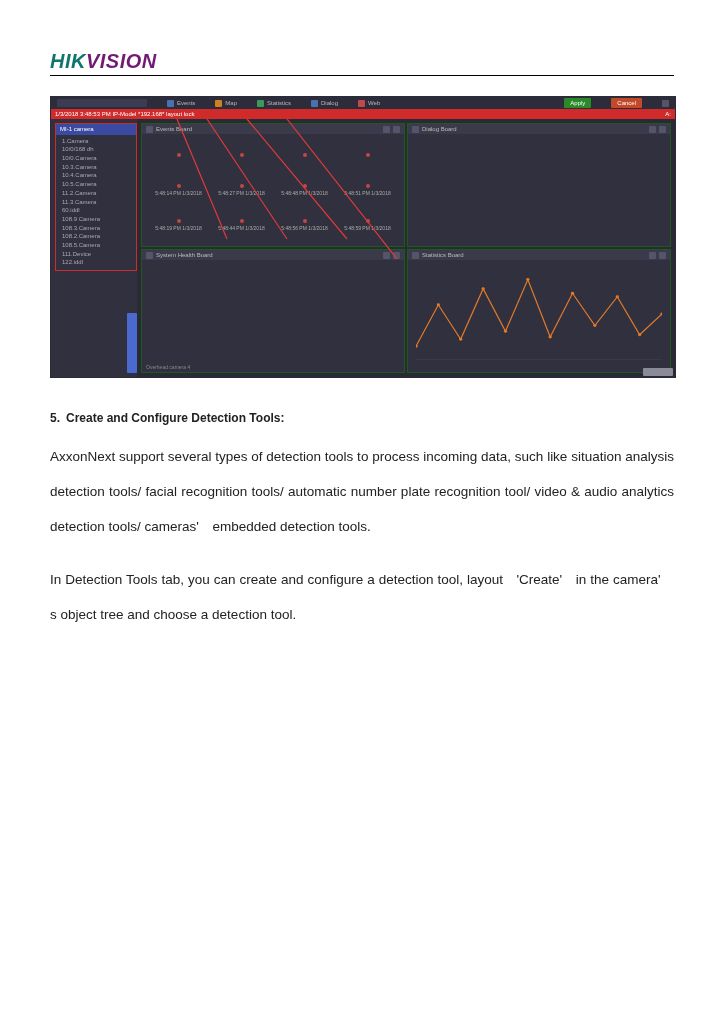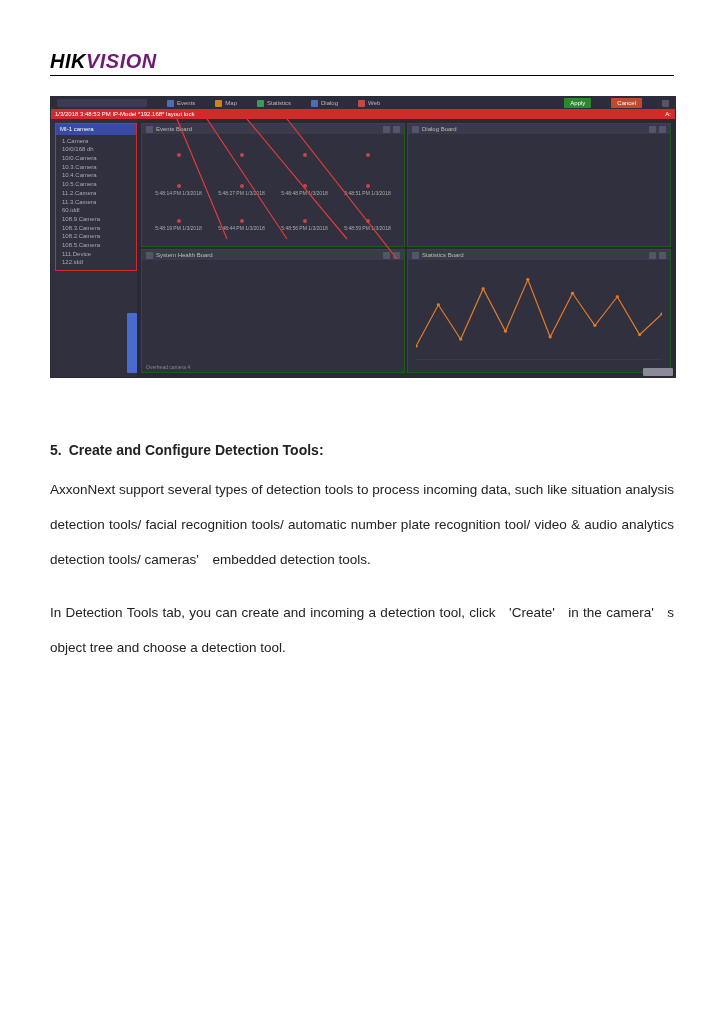--- a/index.html
+++ b/index.html
@@ -23,33 +23,33 @@
     padding-bottom: 2px;
     margin-bottom: 20px;
   }
   .logo {
     font-family: Arial, sans-serif;
     font-size: 20px;
     font-weight: 900;
     font-style: italic;
     letter-spacing: 0.5px;
   }
-  .logo .red { color: #000000; }
+  .logo .red { color: #0f766e; }
   .logo .gray { color: #701a75; }
   
   .para {
     font-size: 13.5px;
     line-height: 2.6;
     text-align: justify;
     margin: 8px 0 18px 0;
   }
   h3.section {
-    font-size: 14px;
+    font-size: 12px;
     font-weight: 700;
-    margin: 64px 0 14px 0;
+    margin: 33px 0 14px 0;
   }
   
   .screenshot {
     width: 624px;
     height: 280px;
     background: #262636;
     border: 1px solid #2a2a38;
     position: relative;
     font-family: Tahoma, Arial, sans-serif;
     overflow: hidden;
@@ -435,15 +435,15 @@
 
         <div class="sc-footer"></div>
       </div>
     </div>
   </div>
 
   <h3 class="section">5. Create and Configure Detection Tools:</h3>
 
   <p class="para">AxxonNext support several types of detection tools to process incoming data, such like situation analysis detection tools/ facial recognition tools/ automatic number plate recognition tool/ video &amp; audio analytics detection tools/ cameras' embedded detection tools.</p>
 
-  <p class="para">In Detection Tools tab, you can create and incoming a detection tool, click 'Create' in the camera' s object tree and choose a detection tool.</p>
+  <p class="para">In Detection Tools tab, you can create and configure a detection tool, layout 'Create' in the camera' s object tree and choose a detection tool.</p>
 
 </div>
 
 </body></html>

